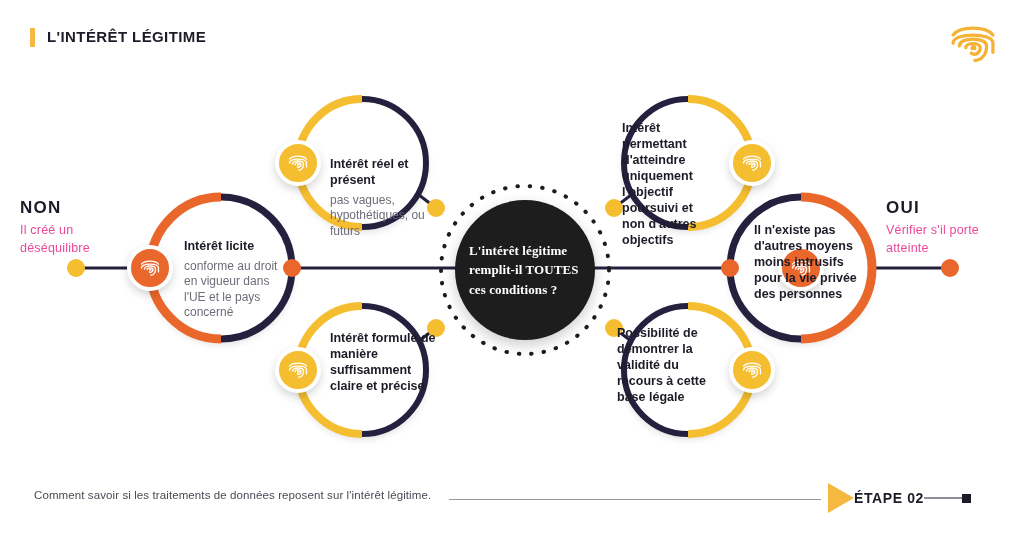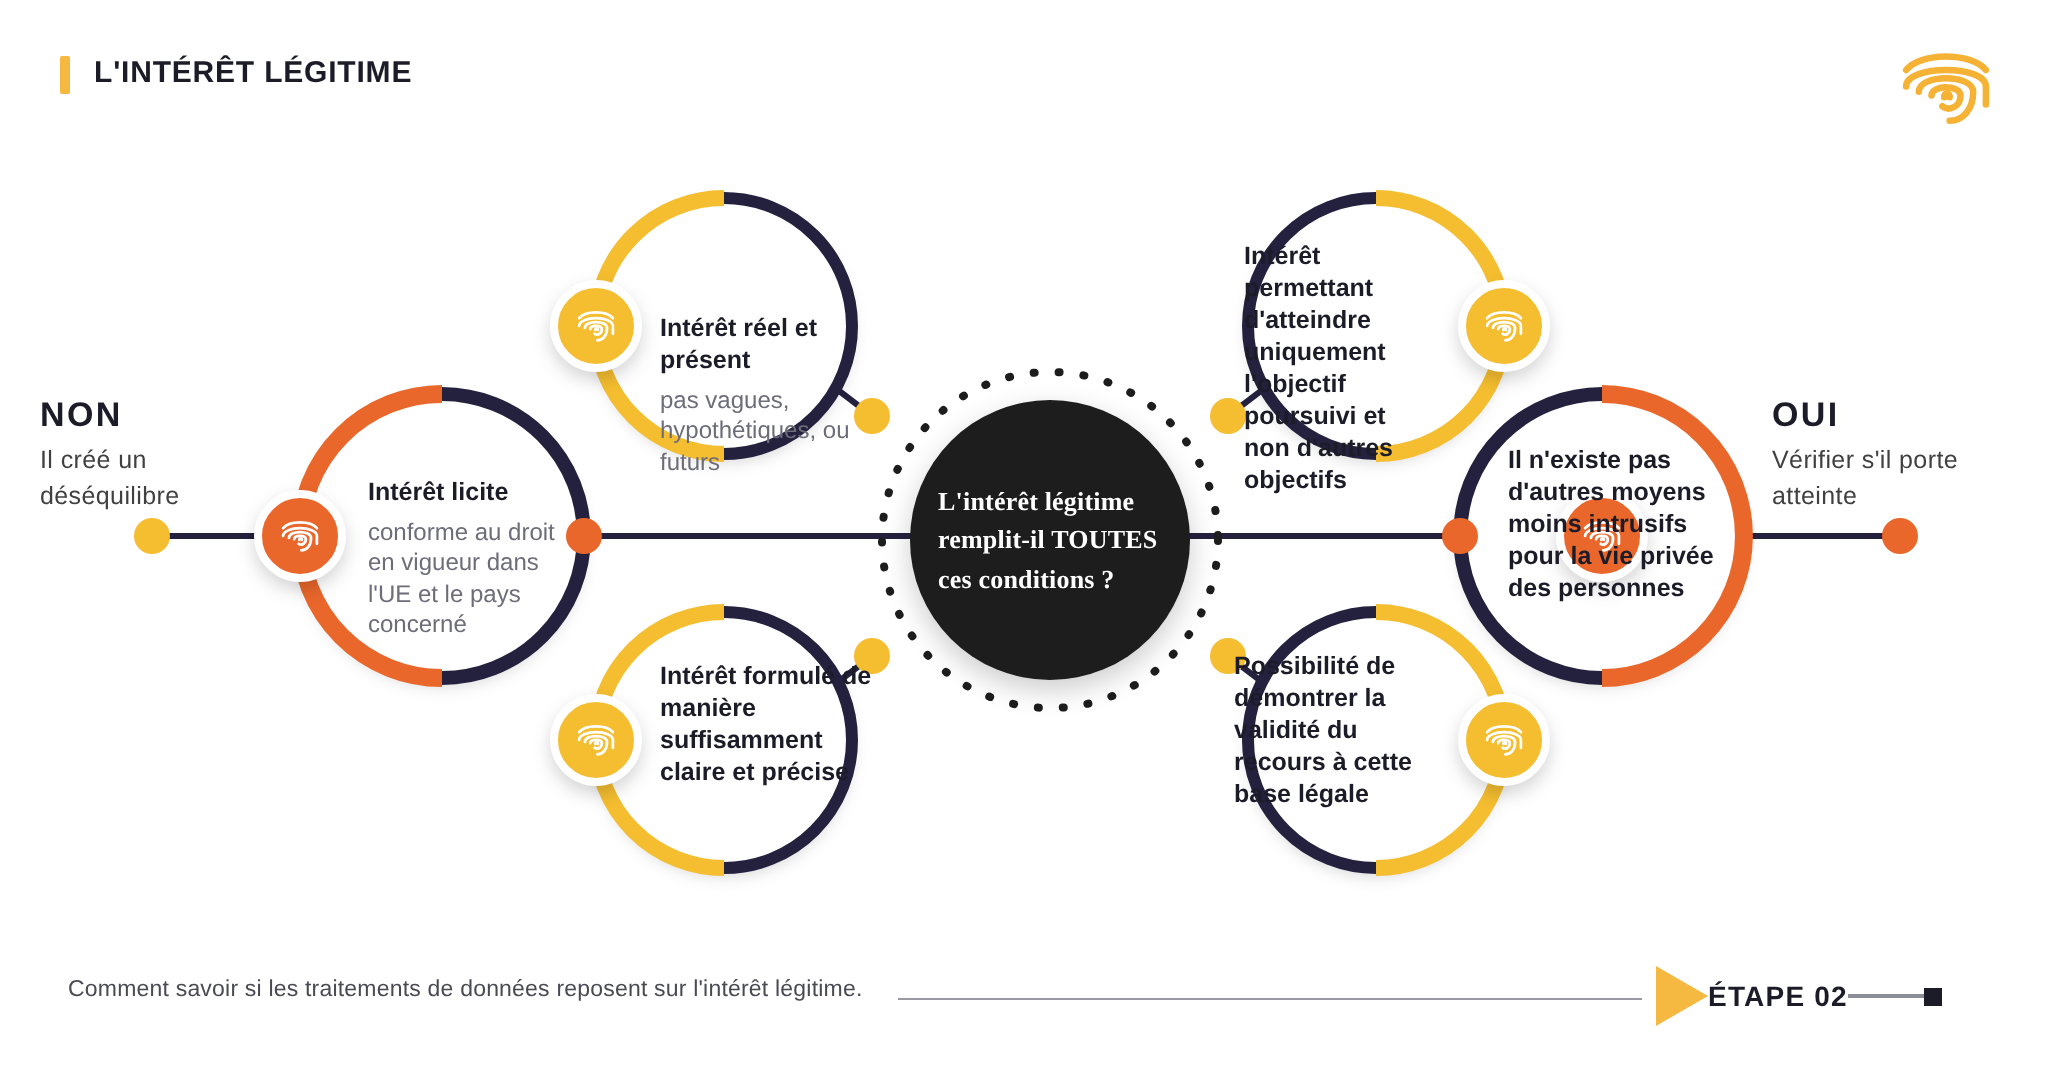--- a/index.html
+++ b/index.html
@@ -125,21 +125,21 @@
     text-align: left;
   }
   .end-label .big {
     font-size: 17px;
     font-weight: bold;
     letter-spacing: 1.2px;
     color: #1c1c28;
   }
   .end-label .small {
     font-size: 12.5px;
-    color: #404040;
+    color: #ec4899;
     line-height: 1.45;
     margin-top: 3px;
     letter-spacing: 0.2px;
   }
 
   
   #footer-note {
     position: absolute;
     left: 34px;
     top: 489px;

